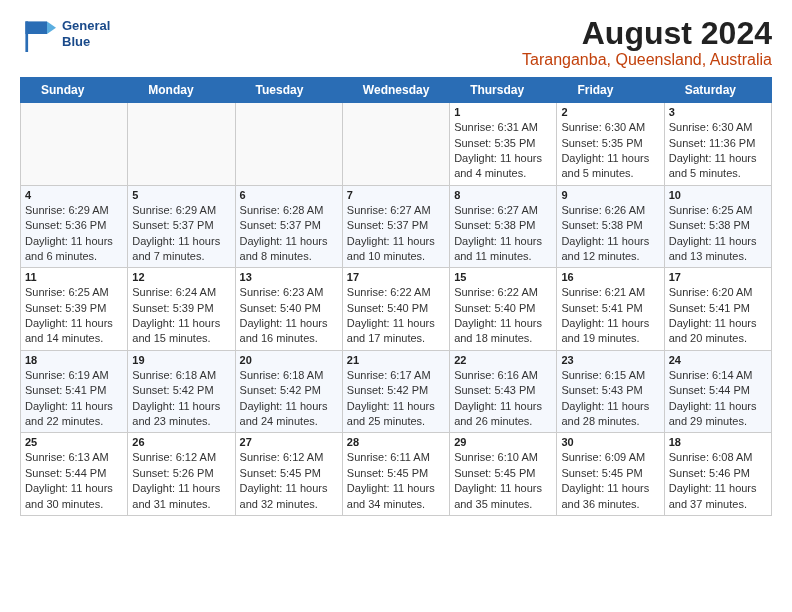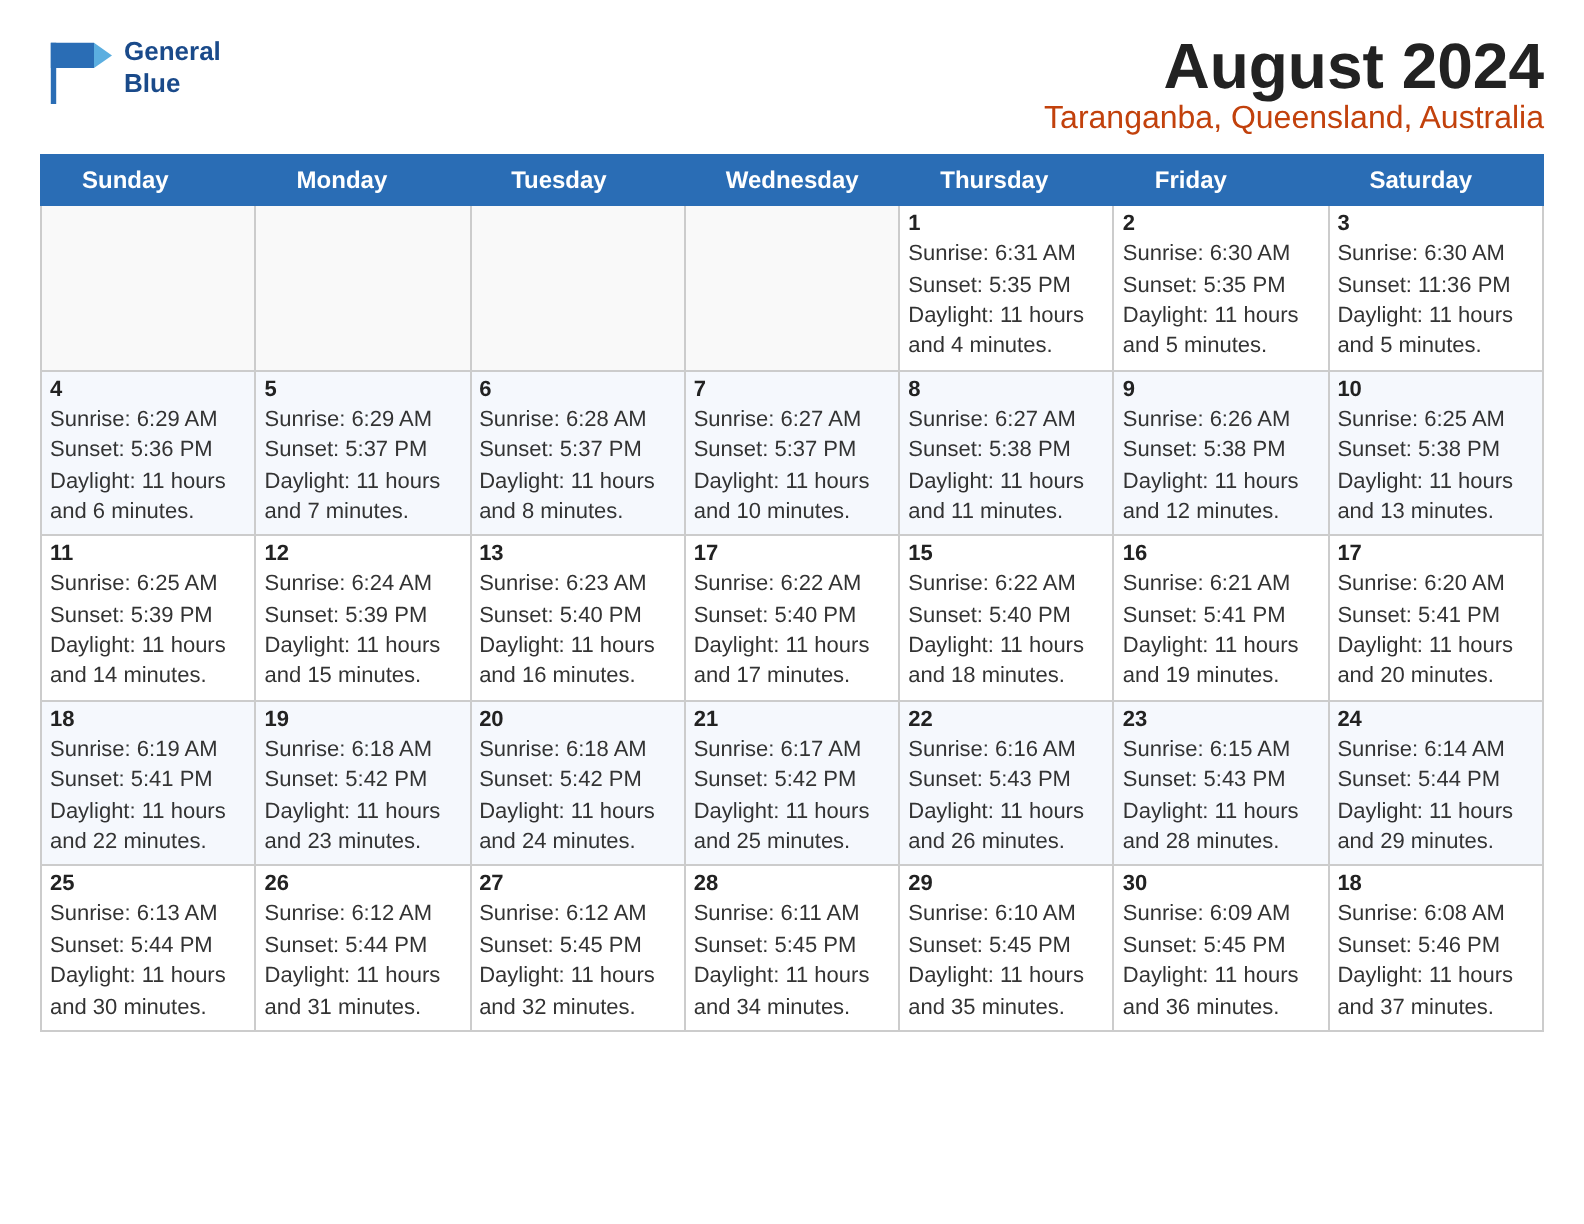--- a/index.html
+++ b/index.html
@@ -319,21 +319,21 @@
           <td>
             <span class="day-num">25</span>
             <div class="day-info">Sunrise: 6:13 AM
 Sunset: 5:44 PM
 Daylight: 11 hours
 and 30 minutes.</div>
           </td>
           <td>
             <span class="day-num">26</span>
             <div class="day-info">Sunrise: 6:12 AM
-Sunset: 5:44 PM
+Sunset: 5:26 PM
 Daylight: 11 hours
 and 31 minutes.</div>
           </td>
           <td>
             <span class="day-num">27</span>
             <div class="day-info">Sunrise: 6:12 AM
 Sunset: 5:45 PM
 Daylight: 11 hours
 and 32 minutes.</div>
           </td>

